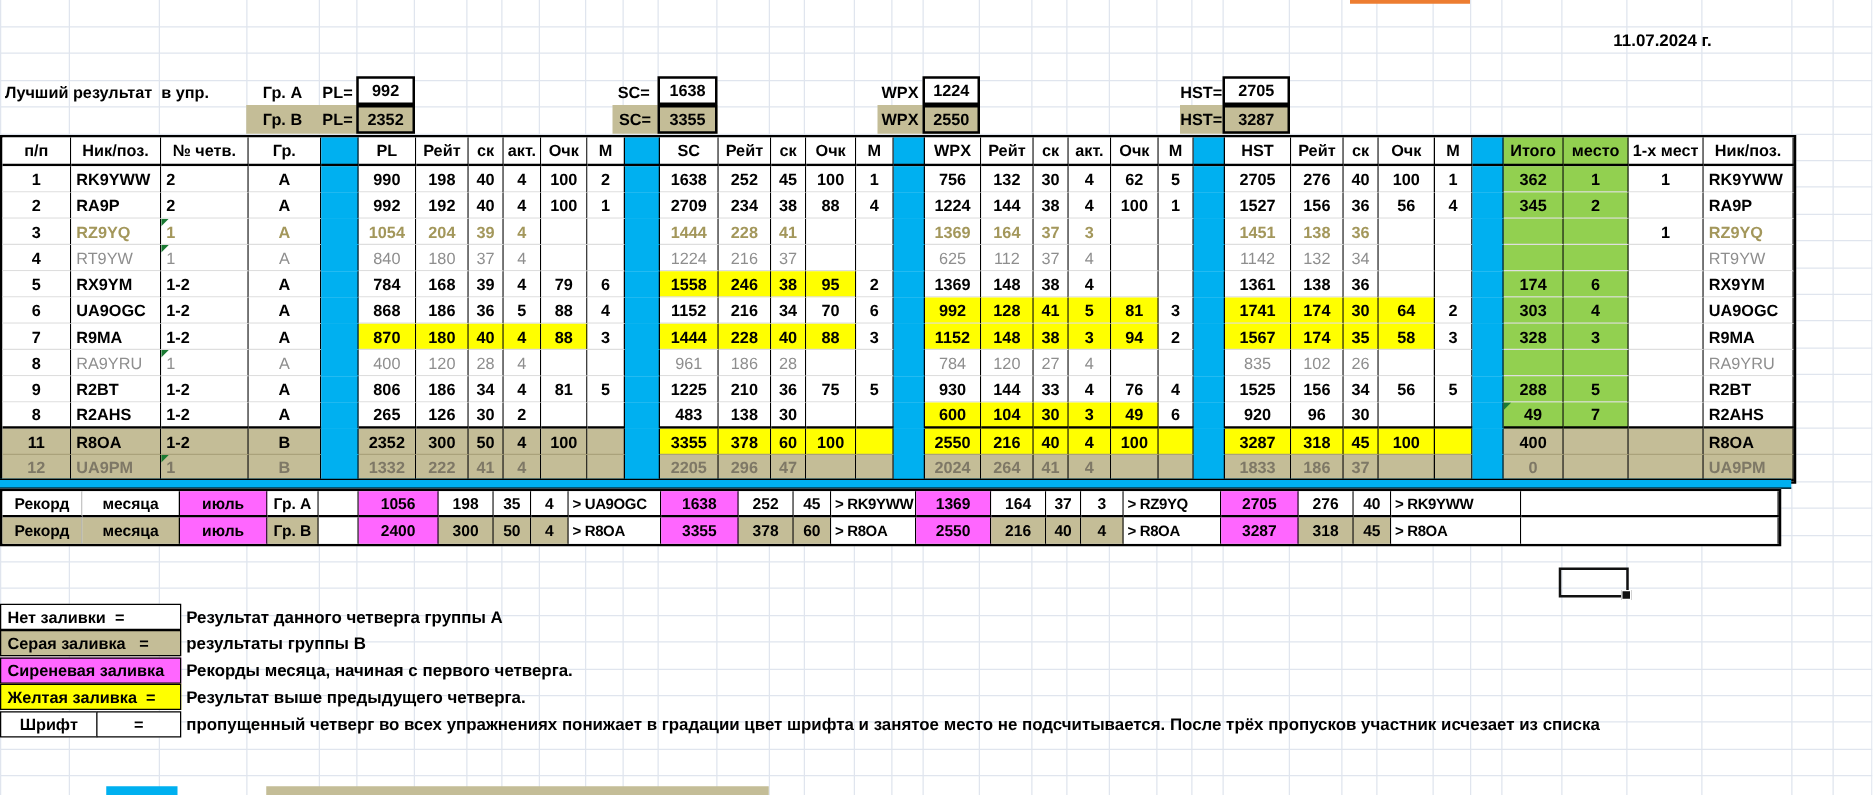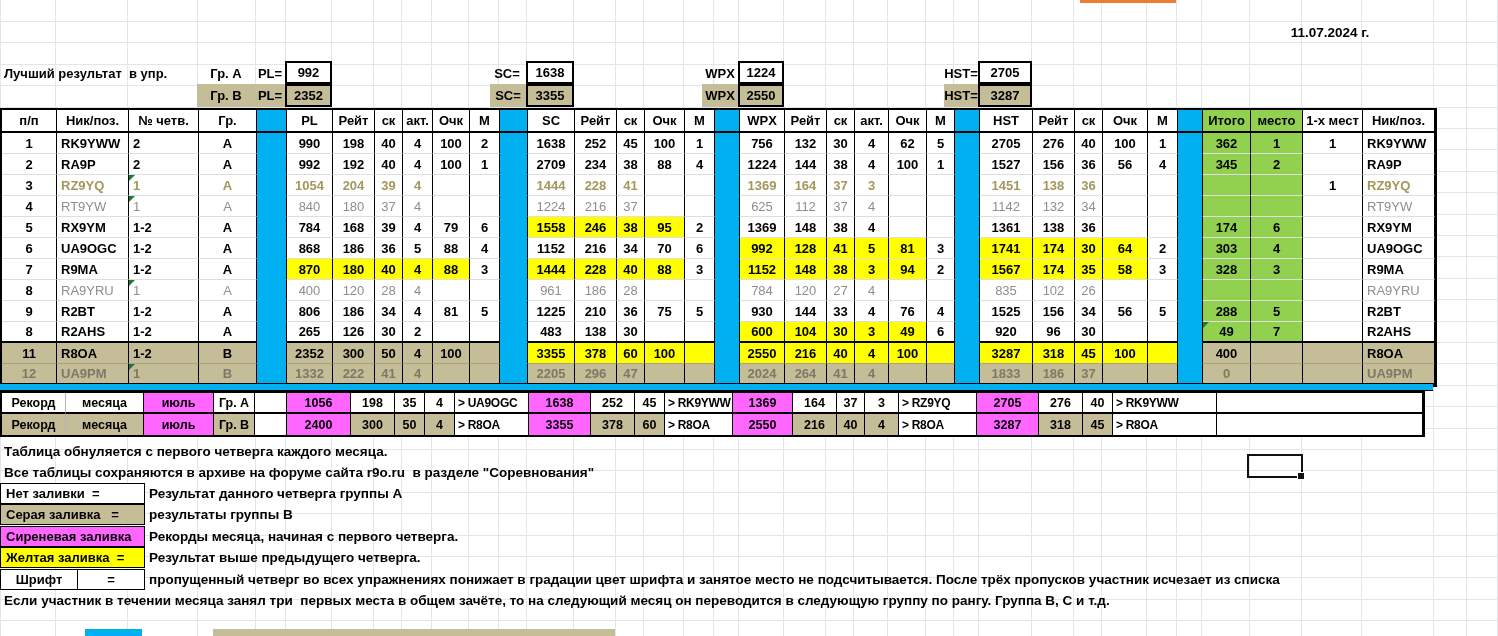--- a/index.html
+++ b/index.html
@@ -640,34 +640,31 @@
       <div class="rc" style="background: rgb(196, 189, 151); border-bottom: none;">40</div>
       <div class="rc" style="background: rgb(196, 189, 151); border-bottom: none;">4</div>
       <div class="rc best" style="background: rgb(255, 255, 255); border-bottom: none;">&gt; R8OA</div>
       <div class="rc" style="background: rgb(255, 102, 255); border-bottom: none;">3287</div>
       <div class="rc" style="background: rgb(196, 189, 151); border-bottom: none;">318</div>
       <div class="rc" style="background: rgb(196, 189, 151); border-bottom: none;">45</div>
       <div class="rc best" style="background: rgb(255, 255, 255); border-bottom: none;">&gt; R8OA</div>
       <div class="rc" style="background: rgb(255, 255, 255); border-bottom: none;"></div>
     </div>
 
-  <div class="notetxt" style="top:441px;">Таблица обнуляется с первого четверга каждого месяца.</div>
-  <div class="notetxt" style="top:462px;">Все таблицы сохраняются в архиве на форуме сайта r9o.ru  в разделе "Соревнования"</div>
   <div id="legend">
       <div class="lkey" style="top: 483px; width: 145px; background: rgb(255, 255, 255);">Нет заливки  =</div>
       <div class="ldesc" style="top: 483px; font-size: 13.5px;">Результат данного четверга группы А</div>
       <div class="lkey" style="top: 504px; width: 145px; background: rgb(196, 189, 151);">Серая заливка   =</div>
       <div class="ldesc" style="top: 504px; font-size: 13.5px;">результаты группы В</div>
       <div class="lkey" style="top: 526px; width: 145px; background: rgb(255, 102, 255);">Сиреневая заливка</div>
       <div class="ldesc" style="top: 526px; font-size: 13.5px;">Рекорды месяца, начиная с первого четверга.</div>
       <div class="lkey" style="top: 547px; width: 145px; background: rgb(255, 255, 0);">Желтая заливка  =</div>
       <div class="ldesc" style="top: 547px; font-size: 13.5px;">Результат выше предыдущего четверга.</div>
       <div class="lkey" style="top: 569px; left: 0px; width: 78px; justify-content: center; padding-left: 0px;">Шрифт</div>
       <div class="lkey" style="top: 569px; left: 77px; width: 68px; justify-content: center; padding-left: 0px;">=</div>
       <div class="ldesc" style="top: 569px; font-size: 13.5px;">пропущенный четверг во всех упражнениях понижает в градации цвет шрифта и занятое место не подсчитывается. После трёх пропусков участник исчезает из списка</div>
     </div>
-  <div class="notetxt" style="top:590px;">Если участник в течении месяца занял три  первых места в общем зачёте, то на следующий месяц он переводится в следующую группу по рангу. Группа В, С и т.д.</div>
 
   <div id="selbox"></div>
 
   <div class="cutcell" style="left:85px;width:57px;background:#00B0F0;"></div>
   <div class="cutcell" style="left:213px;width:402px;background:#C4BD97;"></div>
 </div>
 
 </body></html>

